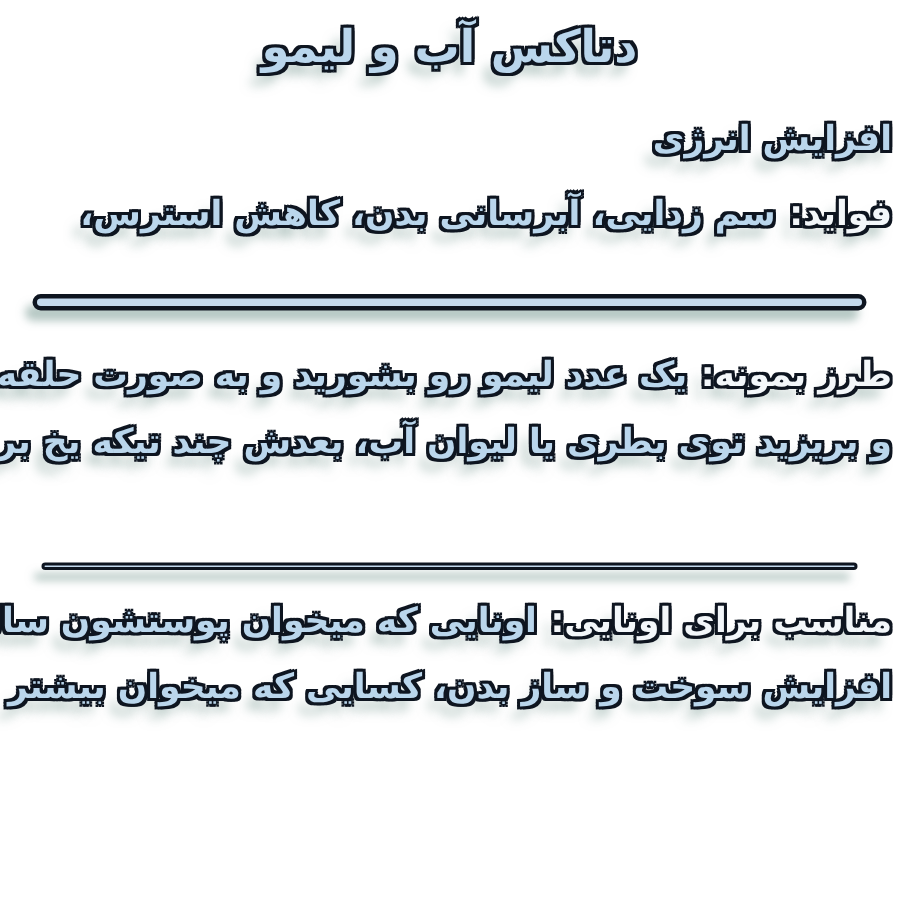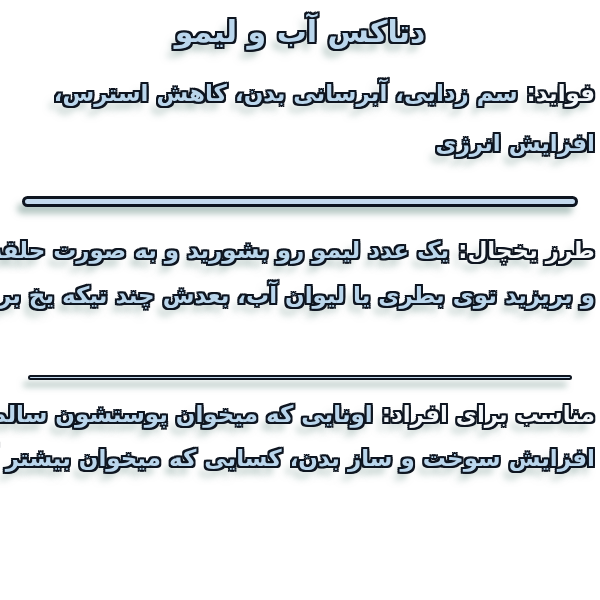--- a/index.html
+++ b/index.html
@@ -81,31 +81,31 @@
   }
 </style>
 </head>
 <body>
 
 <div class="poster">
 
   <h1 class="title ot ot-body">دتاکس آب و لیمو</h1>
 
   <div class="section sec-benefits">
+    <p><span class="ot ot-body">افزایش انرژی</span></p>
     <p><span class="ot ot-label lbl">فواید:</span><span class="ot ot-body">سم زدایی، آبرسانی بدن، کاهش استرس،</span></p>
-    <p><span class="ot ot-body">افزایش انرژی</span></p>
   </div>
 
   <div class="divider divider-thick"></div>
 
   <div class="section sec-preparation">
-    <p><span class="ot ot-label lbl">طرز یخچال:</span><span class="ot ot-body">یک عدد لیمو رو بشورید و به صورت حلقه ای برش بدید</span></p>
+    <p><span class="ot ot-label lbl">طرز بمونه:</span><span class="ot ot-body">یک عدد لیمو رو بشورید و به صورت حلقه ای برش بدید</span></p>
     <p><span class="ot ot-body">و بریزید توی بطری یا لیوان آب، بعدش چند تیکه یخ بریزید</span></p>
   </div>
 
   <div class="divider divider-thin"></div>
 
   <div class="section sec-suitable">
-    <p><span class="ot ot-label lbl">مناسب برای افراد:</span><span class="ot ot-body">اونایی که میخوان پوستشون سالم بمونه،</span></p>
+    <p><span class="ot ot-label lbl">مناسب برای اونایی:</span><span class="ot ot-body">اونایی که میخوان پوستشون سالم بمونه،</span></p>
     <p><span class="ot ot-body">افزایش سوخت و ساز بدن، کسایی که میخوان بیشتر آب بخورند</span></p>
   </div>
 
 </div>
 
 </body></html>

